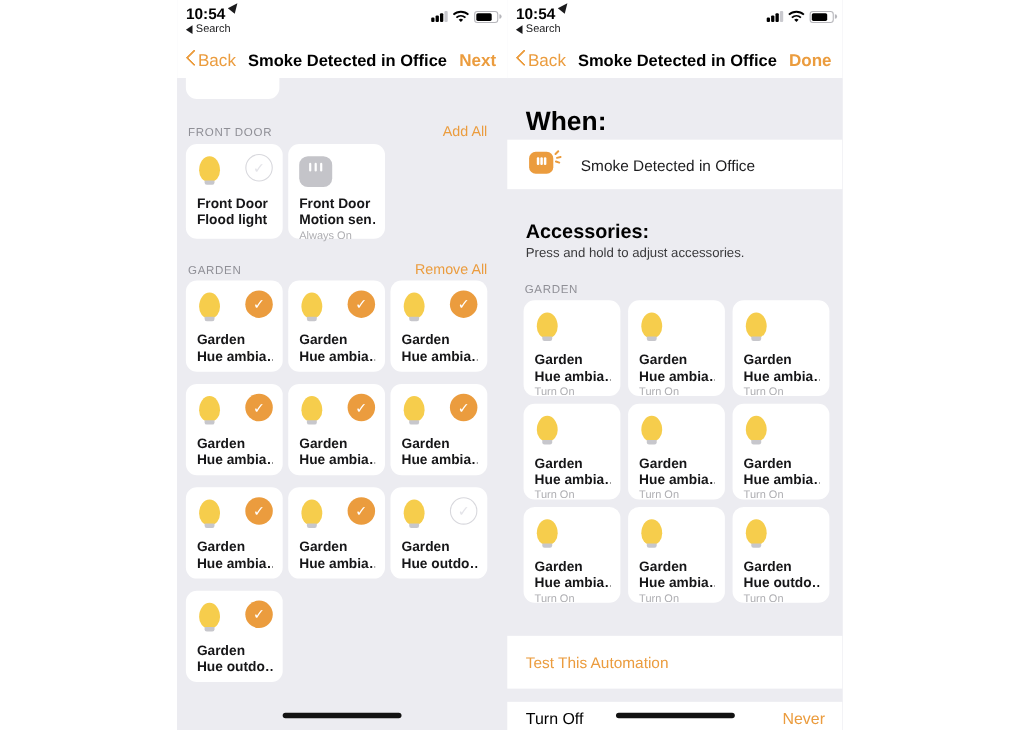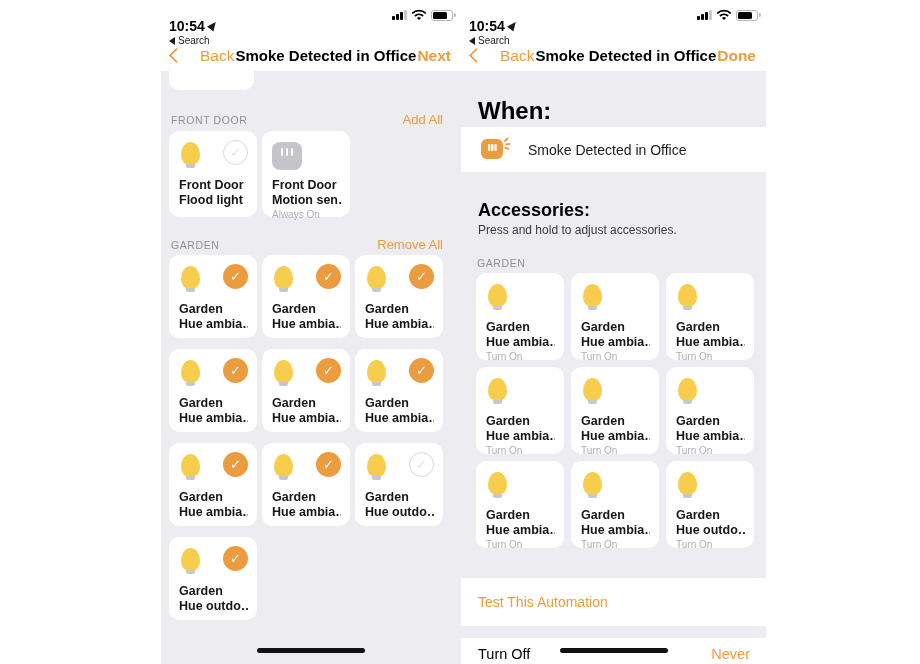--- a/index.html
+++ b/index.html
@@ -8,40 +8,40 @@
     font-family:"Liberation Sans","DejaVu Sans",sans-serif;
     -webkit-font-smoothing:antialiased;color:#111;
   }
   .phone{position:absolute;top:0;height:664px;background:#ECECF1;overflow:hidden;}
   .phone.left{left:161px;width:300px;}
   .phone.right{left:461px;width:305px;}
 
   
   .statusbar{height:40px;background:#fff;position:relative;}
   .sb-left{position:absolute;left:8px;top:4px;}
-  .sb-time{display:flex;align-items:center;gap:4px;font-size:14px;font-weight:700;color:#000;margin-top:14px;}
+  .sb-time{display:flex;gap:4px;font-size:14px;font-weight:700;color:#000;}
   .loc-icon{width:0;height:0;border-left:4.5px solid transparent;border-right:4.5px solid transparent;
     border-bottom:9px solid #1b1b1d;transform:rotate(38deg);margin-top:-2px;}
   .sb-search{display:flex;align-items:center;gap:3px;font-size:10px;color:#1b1b1d;margin-top:1px;}
   .tri-left{width:0;height:0;border-top:4px solid transparent;border-bottom:4px solid transparent;
     border-right:6px solid #1b1b1d;}
   .sb-icons{position:absolute;right:8px;top:9px;display:flex;align-items:center;gap:4px;}
   .cell{display:flex;align-items:flex-end;gap:1.5px;height:10px;}
   .cell i{display:block;width:2.6px;border-radius:1px;background:#000;}
   .cell i:nth-child(1){height:4px;}
   .cell i:nth-child(2){height:6px;}
   .cell i:nth-child(3){height:8px;}
   .cell i:nth-child(4){height:10px;background:#c9c9ce;}
   .batt{width:22px;height:11px;border:1px solid #b6b6bb;border-radius:3px;padding:1px;position:relative;box-sizing:border-box;}
   .batt i{display:block;width:14px;height:100%;background:#000;border-radius:1.5px;}
   .batt:after{content:"";position:absolute;right:-3.5px;top:2.5px;width:2px;height:4px;background:#b6b6bb;border-radius:0 2px 2px 0;}
 
   
   .navbar{height:31px;background:#fff;display:flex;align-items:center;justify-content:space-between;padding:0 10px;}
-  .nav-side{display:flex;align-items:center;gap:20px;color:#EB9C3E;font-size:15.5px;}
+  .nav-side{display:flex;align-items:flex-start;gap:0;color:#EB9C3E;font-size:15.5px;}
   .chev{width:9px;height:9px;border-top:2.5px solid #EB9C3E;border-left:2.5px solid #EB9C3E;
     transform:rotate(-45deg);border-radius:1px;margin-right:-2px;}
   .nav-title{font-size:15px;font-weight:700;color:#000;white-space:nowrap;}
   .nav-action{color:#EB9C3E;font-size:15.5px;font-weight:600;}
 
   
   .pbody{position:relative;height:593px;background:#ECECF1;overflow:hidden;}
 
   .partial-card{position:absolute;left:8px;top:0;width:85px;height:19px;background:#fff;border-radius:0 0 10px 10px;}
 

